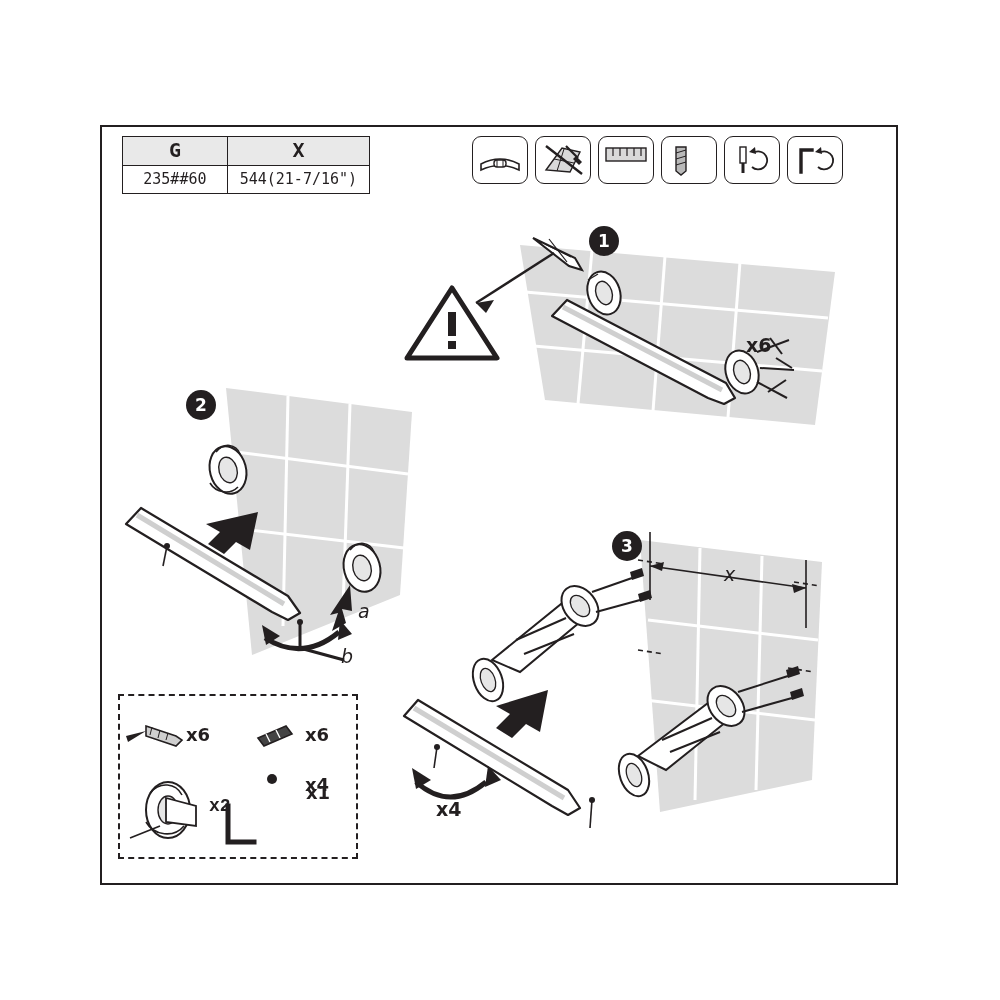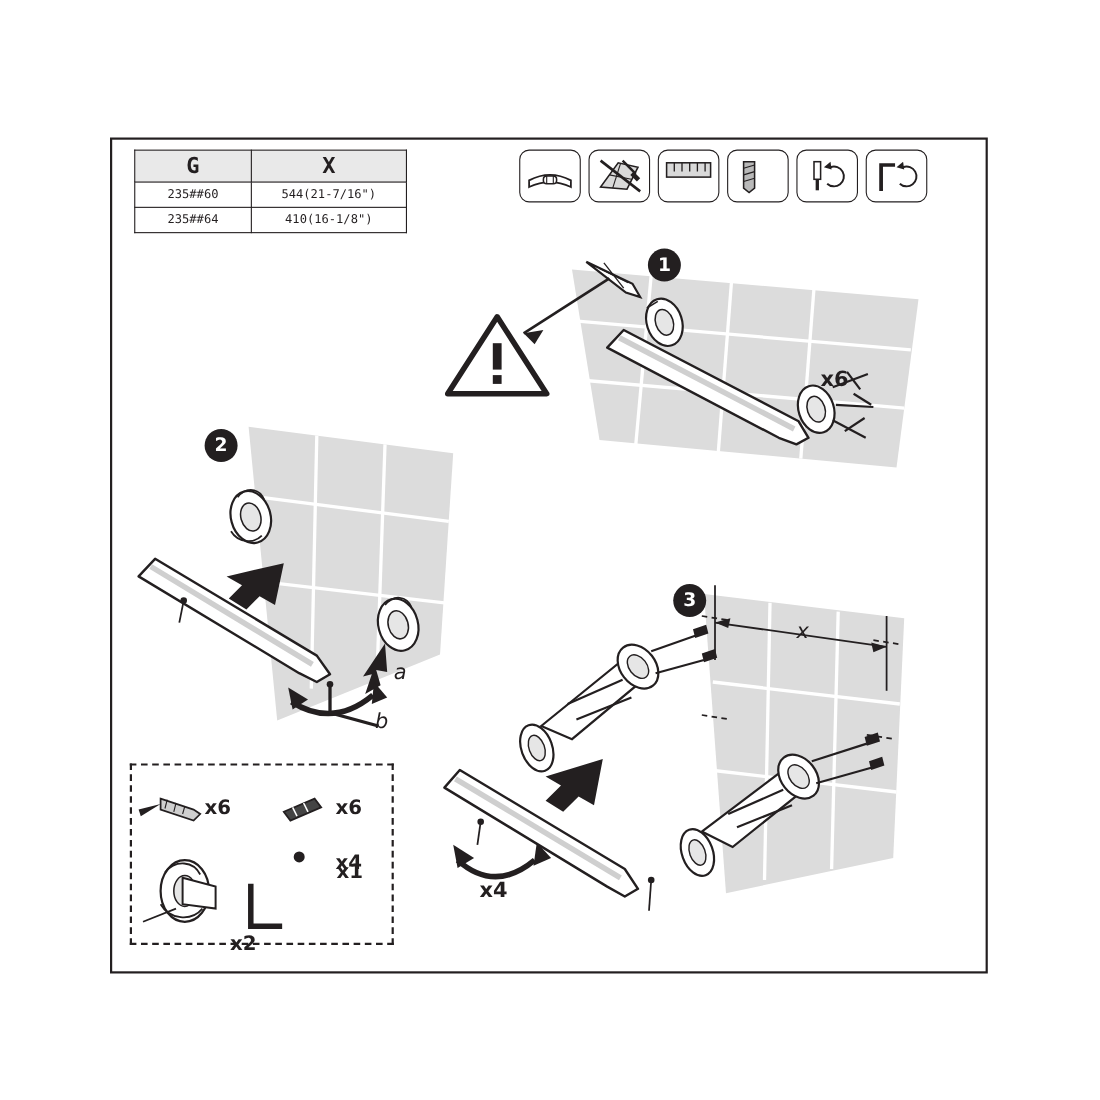--- a/index.html
+++ b/index.html
@@ -34,21 +34,21 @@
     position: absolute;
     left: 122px;
     top: 136px;
     width: 248px;
     border-collapse: collapse;
     background: #ffffff;
   }
   .spec-table th, .spec-table td {
     border: 1px solid #231f20;
     font-family: "DejaVu Sans Mono", monospace;
-    font-size: 11px;
+    font-size: 15px;
     text-align: center;
     padding: 4px 2px 5px 2px;
     color: #231f20;
     white-space: nowrap;
   }
   .spec-table th {
     background: #e9e9e9;
     font-size: 20px;
     font-weight: bold;
     padding: 1px 2px 3px 2px;
@@ -130,21 +130,21 @@
   .parts-qty {
     position: absolute;
     font-family: "DejaVu Sans", sans-serif;
     font-size: 18px;
     font-weight: bold;
     color: #231f20;
   }
   #qty-screw  { left: 186px; top: 724px; }
   #qty-anchor { left: 305px; top: 724px; }
   #qty-grub   { left: 305px; top: 774px; }
-  #qty-bracket{ left: 209px; top: 848px; }
+  #qty-bracket{ left: 209px; top: 796px; font-family: Liberation Mono, monospace; }
   #qty-key    { left: 306px; top: 782px; }
 </style>
 </head>
 <body>
 
 <div id="sheet">
 
   <div class="frame"></div>
 
   <table class="spec-table">
@@ -152,24 +152,20 @@
       <tr>
         <th>G</th>
         <th>X</th>
       </tr>
     </thead>
     <tbody>
       <tr>
         <td class="col-g">235##60</td>
         <td class="col-x">544(21-7/16")</td>
       </tr>
-      <tr>
-        <td class="col-g">235##64</td>
-        <td class="col-x">410(16-1/8")</td>
-      </tr>
     </tbody>
   </table>
 
   <div class="tool-strip">
 
     <div class="tool-box">
       <svg width="46" height="32" viewBox="0 0 46 32">
         <path d="M4 20 Q23 10 42 20 L42 26 Q23 17 4 26 Z" fill="#ffffff" stroke="#231f20" stroke-width="1.6"></path>
         <rect x="17" y="16" width="12" height="7" rx="3" fill="#ffffff" stroke="#231f20" stroke-width="1.4"></rect>
         <line x1="20" y1="16" x2="20" y2="23" stroke="#231f20" stroke-width="1"></line>

